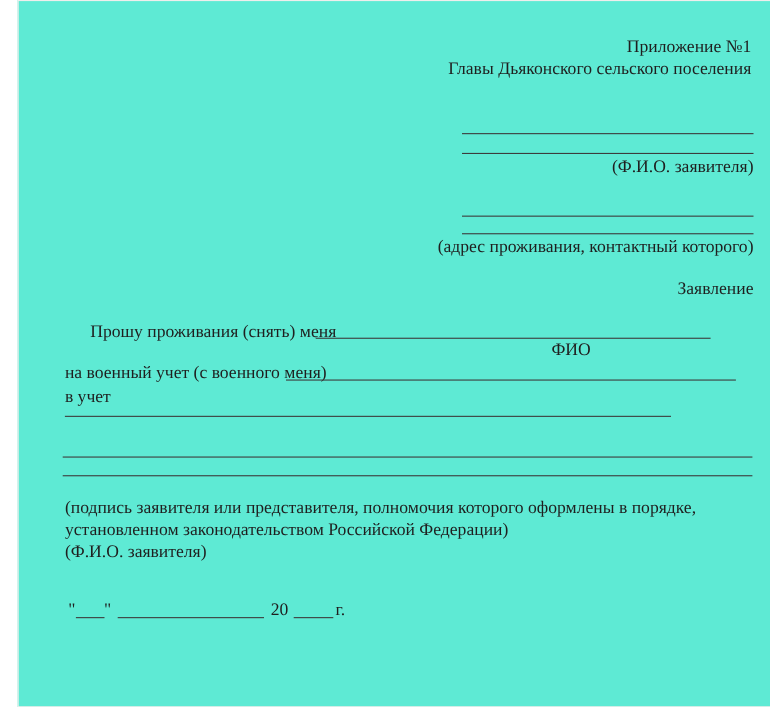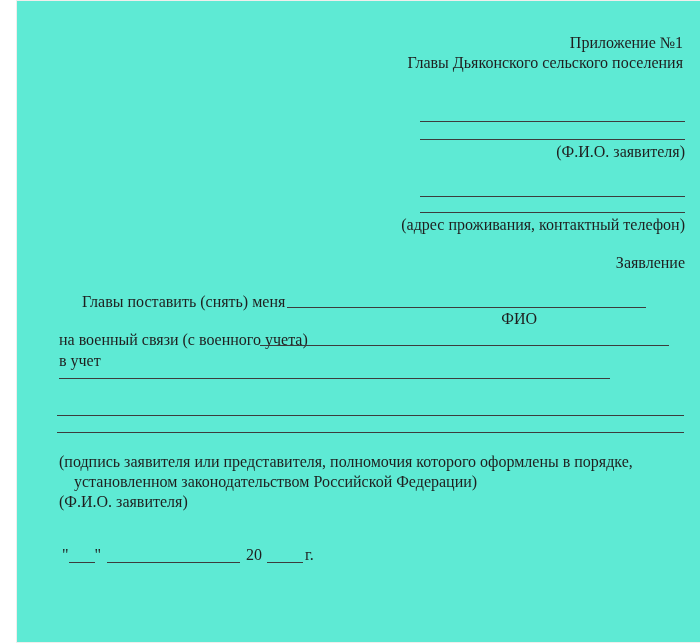--- a/index.html
+++ b/index.html
@@ -56,38 +56,38 @@
     <div class="txt">Приложение №1</div>
     <div class="txt">Главы Дьяконского сельского поселения</div>
   </div>
 
   <div class="rule" style="top:120px; left:403px; width:265px;"></div>
   <div class="rule" style="top:138px; left:403px; width:265px;"></div>
   <div class="caption-right" style="top:142px; left:403px; width:265px;">(Ф.И.О. заявителя)</div>
 
   <div class="rule" style="top:195px; left:403px; width:265px;"></div>
   <div class="rule" style="top:211px; left:403px; width:265px;"></div>
-  <div class="caption-right" style="top:215px; left:370px; width:298px;">(адрес проживания, контактный телефон)</div>
+  <div class="caption-right" style="top:215px; left:370px; width:298px;">(адрес проживания, контактный которого)</div>
 
   <div class="abs center txt" style="top:252px; left:42px; width:626px;">Заявление</div>
 
-  <div class="abs txt" style="top:291px; left:65px;">Главы поставить (снять) меня</div>
+  <div class="abs txt" style="top:291px; left:65px;">Прошу проживания (снять) меня</div>
   <div class="rule" style="top:306px; left:270px; width:359px;"></div>
   <div class="abs center txt" style="top:308px; left:270px; width:250px;">ФИО</div>
 
-  <div class="abs txt" style="top:329px; left:42px;">на военный связи (с военного учета)</div>
+  <div class="abs txt" style="top:329px; left:42px;">на военный учет (с военного меня)</div>
   <div class="rule" style="top:344px; left:243px; width:409px;"></div>
 
   <div class="abs txt" style="top:350px; left:42px;">в учет</div>
   <div class="rule" style="top:377px; left:42px; width:551px;"></div>
 
   <div class="rule" style="top:414px; left:40px; width:627px;"></div>
   <div class="rule" style="top:431px; left:40px; width:627px;"></div>
 
   <div class="abs txt" style="top:451px; left:42px;">(подпись заявителя или представителя, полномочия которого оформлены в порядке,</div>
-  <div class="abs txt" style="top:471px; left:57px;">установленном законодательством Российской Федерации)</div>
+  <div class="abs txt" style="top:471px; left:42px;">установленном законодательством Российской Федерации)</div>
   <div class="abs txt" style="top:491px; left:42px;">(Ф.И.О. заявителя)</div>
 
   <div class="abs txt" style="top:544px; left:45px;">
     <span>"</span><span class="blank" style="width:26px;"></span><span>"</span><span class="blank" style="width:133px; margin-left:6px;"></span><span style="margin-left:6px;">20</span><span class="blank" style="width:36px; margin-left:5px;"></span><span style="margin-left:2px;">г.</span>
   </div>
 
 </div>
 
 </body></html>

